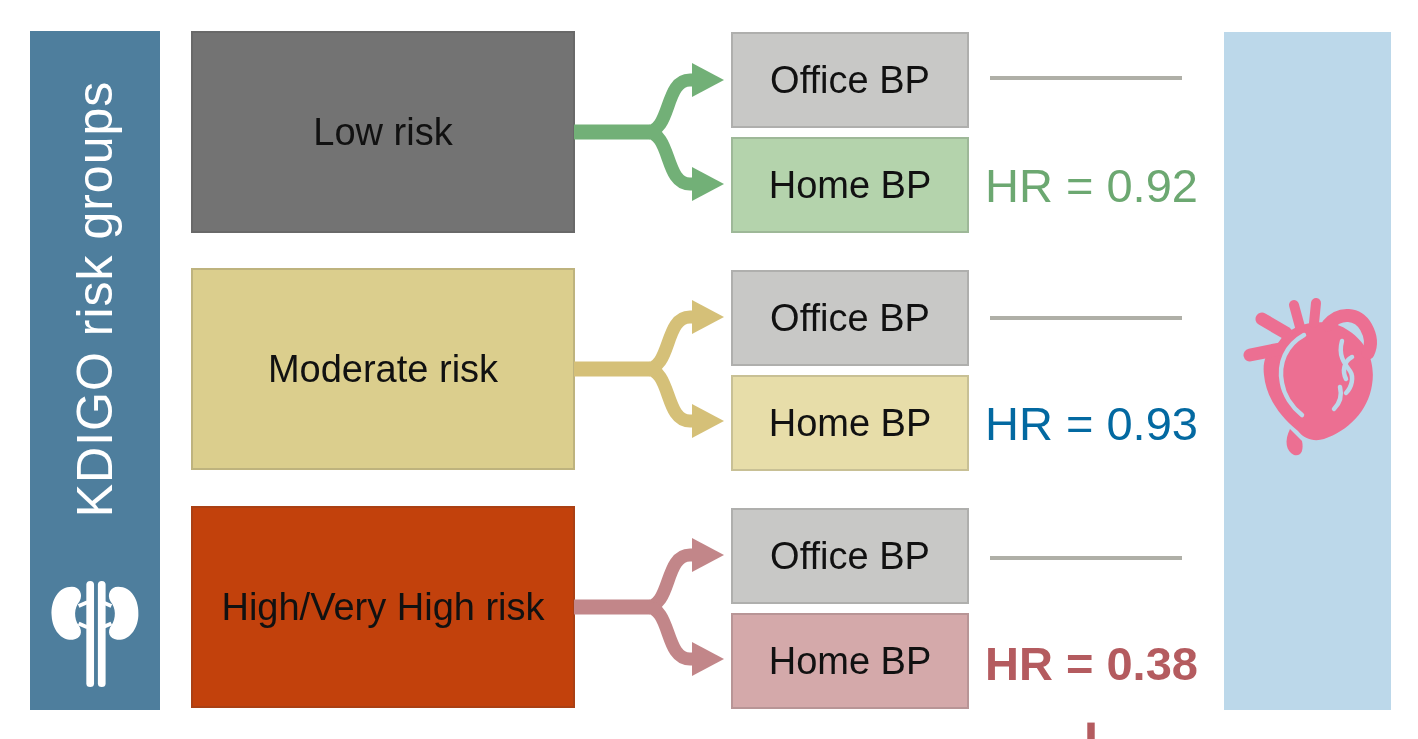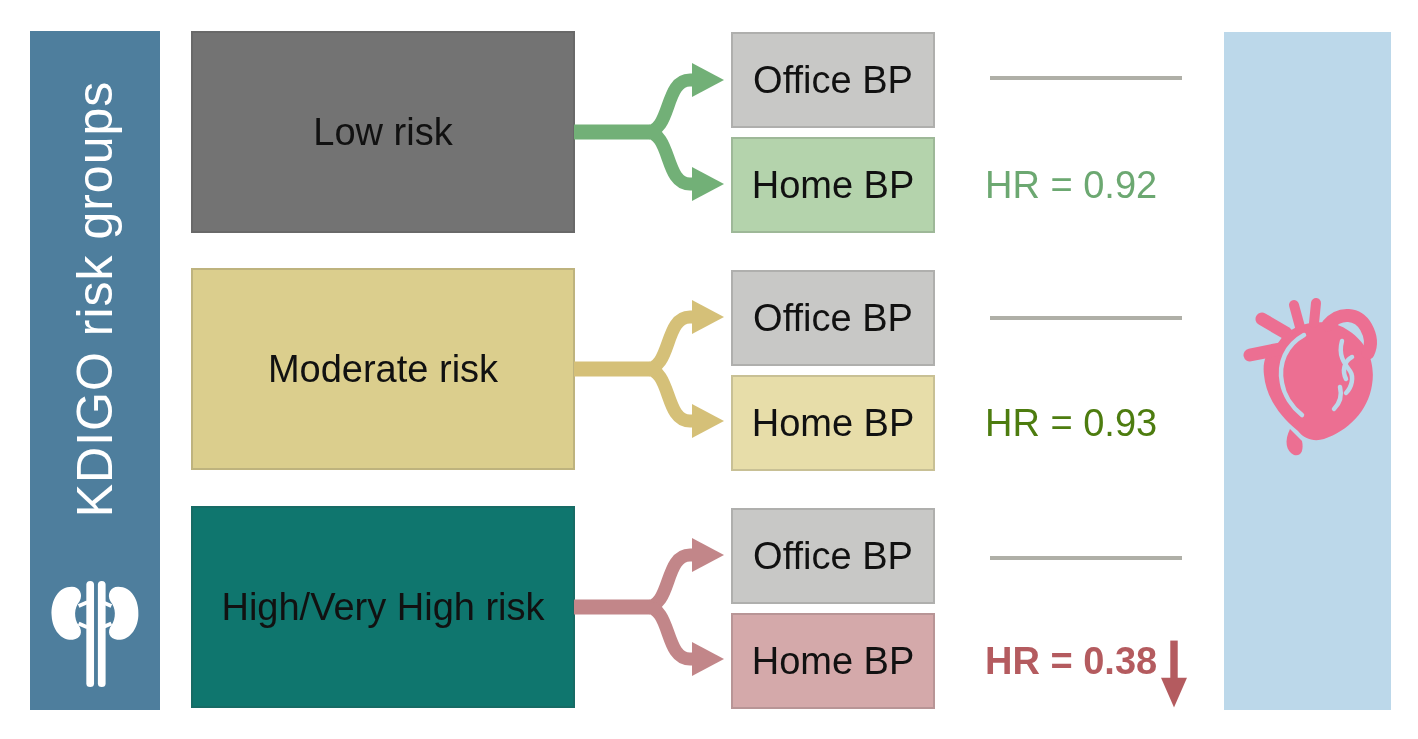--- a/index.html
+++ b/index.html
@@ -23,32 +23,32 @@
     font-size:38px;color:#111;border:2px solid rgba(60,60,60,0.18);box-sizing:border-box;
   }
   .r0{top:31px;} .r1{top:268px;text-align:center;} .r2{top:506px;}
   
   .fork{position:absolute;left:574px;width:158px;height:170px;}
   .f0{top:47px;} .f1{top:284px;} .f2{top:522px;}
   .fork path{stroke:currentColor;fill:none;}
   .fork polygon{fill:currentColor;}
   
   .bp-box{
-    position:absolute;left:731px;width:204px;height:96px;
+    position:absolute;left:731px;width:238px;height:96px;
     display:flex;align-items:center;justify-content:center;
     font-size:38px;color:#111;border:2px solid rgba(60,60,60,0.18);box-sizing:border-box;
   }
   .o0{top:32px;} .h0{top:137px;} .o1{top:270px;} .h1{top:375px;} .o2{top:508px;} .h2{top:613px;}
   
   .office-line{position:absolute;left:990px;width:192px;height:4px;}
   .l0{top:76px;} .l1{top:316px;} .l2{top:556px;}
   
   .hr{
     position:absolute;left:985px;height:50px;display:flex;align-items:center;gap:4px;
-    font-size:38px;white-space:nowrap;
+    font-size:47px;white-space:nowrap;
   }
   .hr0{top:160px;} .hr1{top:398px;} .hr2{top:636px;font-weight:bold;}
   .down-arrow{flex:0 0 auto;width:26px;height:70px;margin-top:26px;}
   .down-arrow rect,.down-arrow polygon{fill:currentColor;}
   
   .right-bar{position:absolute;left:1224px;top:32px;width:167px;height:678px;background:#BCD8EA;}
   .heart{position:absolute;left:50%;top:261px;transform:translateX(-50%);width:148px;height:166px;}
   .heart .pink-fill{fill:#EC6F92;}
   .heart .pink-stroke{stroke:#EC6F92;fill:none;stroke-linecap:round;}
   .heart .detail{stroke:#BCD8EA;fill:none;stroke-width:4.5;stroke-linecap:round;}
@@ -107,42 +107,42 @@
     <polygon points="118,16 118,50 150,33"></polygon>
     <polygon points="118,120 118,154 150,137"></polygon>
   </svg>
   <div class="bp-box o1" style="background: rgb(200, 200, 198);">
     <span>Office BP</span>
   </div>
   <div class="bp-box h1" style="background: rgb(231, 221, 169);">
     <span>Home BP</span>
   </div>
   <div class="office-line l1" style="background: rgb(175, 175, 167);"></div>
-  <div class="hr hr1" style="color: #4d7c0f;">
+  <div class="hr hr1" style="color: #0369a1;">
     <span>HR = 0.93</span>
   </div>
 
-  <div class="risk-box r2" style="background: #0f766e;">
+  <div class="risk-box r2" style="background: #c2410c;">
     <span>High/Very High risk</span>
   </div>
   <svg class="fork f2" viewBox="0 0 158 170" style="color: rgb(194, 134, 137);">
     <path d="M0,85 H76" stroke-width="15"></path>
     <path d="M72,85 C98,85 90,33 116,33 H120" stroke-width="13"></path>
     <path d="M72,85 C98,85 90,137 116,137 H120" stroke-width="13"></path>
     <polygon points="118,16 118,50 150,33"></polygon>
     <polygon points="118,120 118,154 150,137"></polygon>
   </svg>
   <div class="bp-box o2" style="background: rgb(200, 200, 198);">
     <span>Office BP</span>
   </div>
   <div class="bp-box h2" style="background: rgb(212, 169, 170);">
     <span>Home BP</span>
   </div>
   <div class="office-line l2" style="background: rgb(175, 175, 167);"></div>
-  <div class="hr hr2" style="color: rgb(180, 91, 95);">
+  <div class="hr hr2" style="color: rgb(180, 91, 95); flex-direction: column;">
     <span>HR = 0.38</span>
     <svg class="down-arrow" viewBox="0 0 28 72">
       <rect x="10" y="0" width="8" height="44"></rect>
       <polygon points="0,40 28,40 14,72"></polygon>
     </svg>
   </div>
 
   <div class="right-bar" style="background: rgb(188, 216, 234);">
     <svg class="heart" viewBox="0 0 148 166">
       <path class="pink-fill" d="M44,50 C 58,28 92,24 112,36 C 132,48 142,68 138,92 C 134,118 114,138 90,146 C 80,149 70,146 64,138 C 46,124 32,104 30,82 C 28,66 34,56 44,50 Z"></path>

